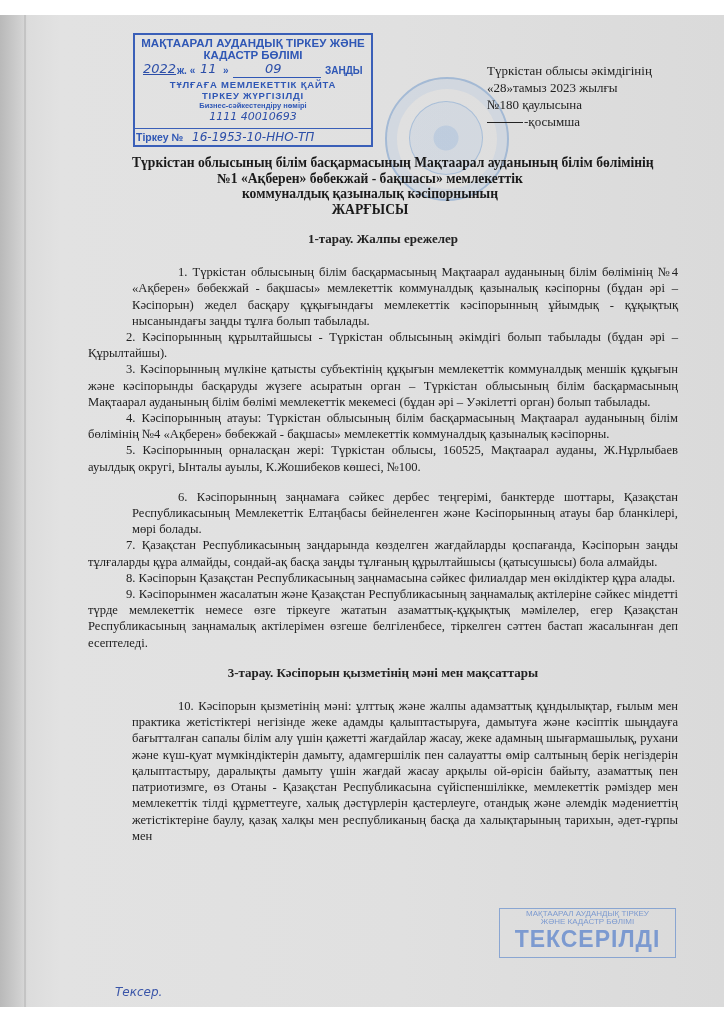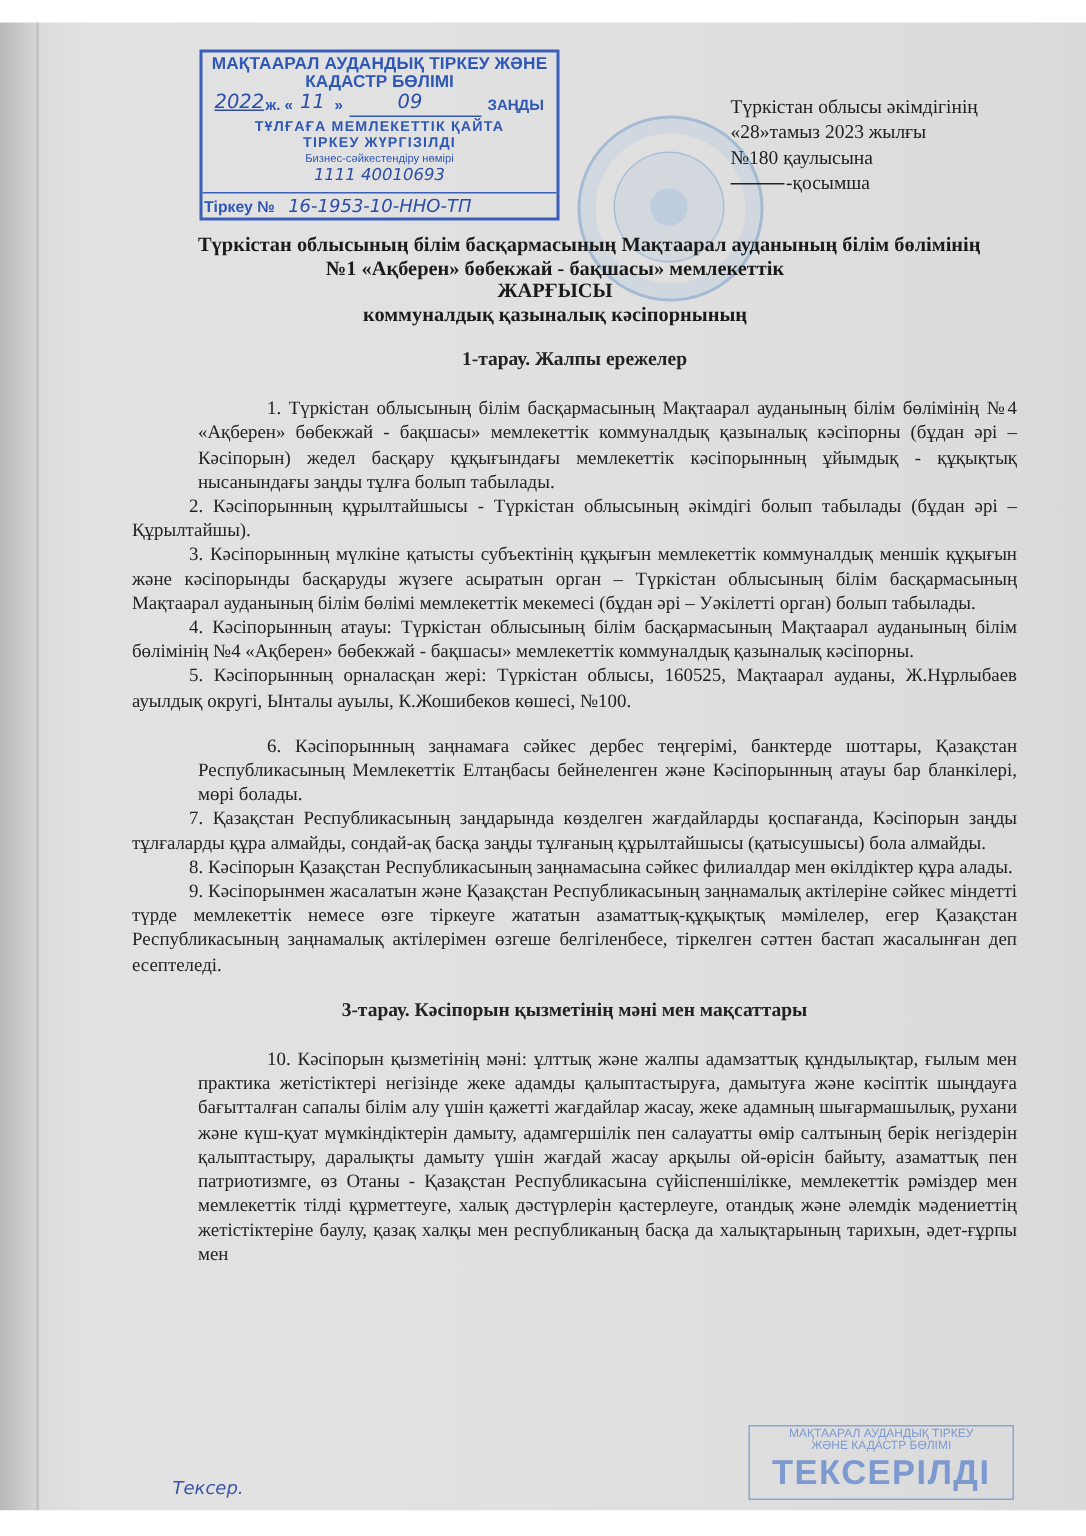--- a/index.html
+++ b/index.html
@@ -25,21 +25,21 @@
     border: 2px solid #3a5fb8; color: #2f57b5;
     font-family: "Liberation Sans", "DejaVu Sans", sans-serif;
     text-align: center; box-sizing: border-box; margin-left: 43px;
   }
   .reg-stamp .l1 { font-size: 11.5px; font-weight: bold; margin-top: 2px; letter-spacing: 0.1px; white-space: nowrap; }
   .reg-stamp .l2 { font-size: 11.5px; font-weight: bold; }
   .reg-stamp .date-row { position: relative; height: 18px; font-size: 10px; font-weight: bold; text-align: left; }
   .reg-stamp .hand { font-family: "DejaVu Sans", sans-serif; font-style: italic; color: #2c4ea8; font-weight: normal; }
   .reg-stamp .l3 { font-size: 9.5px; font-weight: bold; letter-spacing: 0.8px; margin-top: 0px; }
   .reg-stamp .l4 { font-size: 9.5px; font-weight: bold; letter-spacing: 0.8px; }
-  .reg-stamp .l5 { font-size: 7.5px; font-weight: normal; }
+  .reg-stamp .l5 { font-size: 7.5px; font-weight: bold; }
   .reg-stamp .bin { font-size: 11px; }
   .reg-stamp .reg-row { position: absolute; left: 0; bottom: 0; width: 100%; border-top: 1.5px solid #3a5fb8; height: 17px; text-align: left; font-size: 10.5px; padding-left: 1px; box-sizing: border-box; line-height: 16px; }
 
   
   .seal {
     position: absolute; left: 385px; top: 62px; width: 120px; height: 120px;
     border-radius: 50%; border: 2px solid rgba(90,140,200,0.45);
     box-shadow: inset 0 0 0 10px rgba(150,185,225,0.18);
   }
   .seal .inner {
@@ -118,22 +118,22 @@
   <div class="approval" style="top:47px;">
     <div>Түркістан облысы әкімдігінің</div>
     <div>«28»тамыз 2023 жылғы</div>
     <div>№180 қаулысына</div>
     <div><span class="blank"></span><span>-қосымша</span></div>
   </div>
 
   <div class="title-block" style="top:140px;">
     <div class="t1">Түркістан облысының білім басқармасының Мақтаарал ауданының білім бөлімінің</div>
     <div>№1 «Ақберен» бөбекжай - бақшасы» мемлекеттік</div>
+    <div>коммуналдық қазыналық кәсіпорнының</div>
     <div>ЖАРҒЫСЫ</div>
-    <div>коммуналдық қазыналық кәсіпорнының</div>
   </div>
 
   <div class="content" style="left:88px;top:207px;width:590px;">
     <div>
       <div class="section-head">1-тарау. Жалпы ережелер</div>
       <p class="para first">1. Түркістан облысының білім басқармасының Мақтаарал ауданының білім бөлімінің №4 «Ақберен» бөбекжай - бақшасы» мемлекеттік коммуналдық қазыналық кәсіпорны (бұдан әрі – Кәсіпорын) жедел басқару құқығындағы мемлекеттік кәсіпорынның ұйымдық - құқықтық нысанындағы заңды тұлға болып табылады.</p>
       <p class="para">2. Кәсіпорынның құрылтайшысы -  Түркістан облысының әкімдігі болып табылады (бұдан әрі –Құрылтайшы).</p>
       <p class="para">3. Кәсіпорынның мүлкіне қатысты субъектінің құқығын мемлекеттік коммуналдық меншік құқығын және кәсіпорынды басқаруды жүзеге асыратын орган – Түркістан облысының білім басқармасының Мақтаарал ауданының білім бөлімі мемлекеттік мекемесі (бұдан әрі – Уәкілетті орган) болып табылады.</p>
       <p class="para">4. Кәсіпорынның атауы: Түркістан облысының білім басқармасының Мақтаарал ауданының білім бөлімінің №4 «Ақберен» бөбекжай - бақшасы» мемлекеттік коммуналдық қазыналық кәсіпорны.</p>
       <p class="para">5. Кәсіпорынның орналасқан жері: Түркістан облысы, 160525, Мақтаарал ауданы, Ж.Нұрлыбаев ауылдық округі, Ынталы ауылы, К.Жошибеков көшесі, №100.</p>
@@ -143,21 +143,21 @@
       <p class="para">7. Қазақстан Республикасының заңдарында көзделген жағдайларды қоспағанда, Кәсіпорын заңды тұлғаларды құра алмайды, сондай-ақ басқа заңды тұлғаның құрылтайшысы (қатысушысы) бола алмайды.</p>
       <p class="para">8. Кәсіпорын Қазақстан Республикасының заңнамасына сәйкес филиалдар мен өкілдіктер құра алады.</p>
       <p class="para">9. Кәсіпорынмен жасалатын және Қазақстан Республикасының заңнамалық актілеріне сәйкес міндетті түрде мемлекеттік немесе өзге тіркеуге жататын азаматтық-құқықтық мәмілелер, егер Қазақстан Республикасының заңнамалық актілерімен өзгеше белгіленбесе, тіркелген сәттен бастап жасалынған деп есептеледі.</p>
     </div>
     <div style="margin-top:14px;">
       <div class="section-head">3-тарау. Кәсіпорын қызметінің мәні мен мақсаттары</div>
       <p class="para first">10. Кәсіпорын қызметінің мәні:  ұлттық және жалпы адамзаттық құндылықтар, ғылым мен практика жетістіктері негізінде жеке адамды қалыптастыруға, дамытуға және кәсіптік шыңдауға бағытталған сапалы білім алу үшін қажетті жағдайлар жасау, жеке адамның шығармашылық, рухани және күш-қуат мүмкіндіктерін дамыту, адамгершілік пен салауатты өмір салтының берік негіздерін қалыптастыру, даралықты дамыту үшін жағдай жасау арқылы ой-өрісін байыту, азаматтық пен патриотизмге, өз Отаны - Қазақстан Республикасына сүйіспеншілікке, мемлекеттік рәміздер мен мемлекеттік тілді құрметтеуге, халық дәстүрлерін қастерлеуге, отандық және әлемдік мәдениеттің жетістіктеріне баулу, қазақ халқы мен республиканың басқа да халықтарының тарихын, әдет-ғұрпы мен</p>
     </div>
   </div>
 
-  <div class="verify-stamp" style="top:935px;">
+  <div class="verify-stamp" style="top:893px;">
     <div class="v1">МАҚТААРАЛ АУДАНДЫҚ ТІРКЕУ</div>
     <div class="v2">ЖӘНЕ КАДАСТР БӨЛІМІ</div>
     <div class="v3">ТЕКСЕРІЛДІ</div>
   </div>
 
   <div class="signature" style="top:970px;">Тексер.</div>
 </div>
 <div class="bottom-white"></div>
 
 </body></html>

